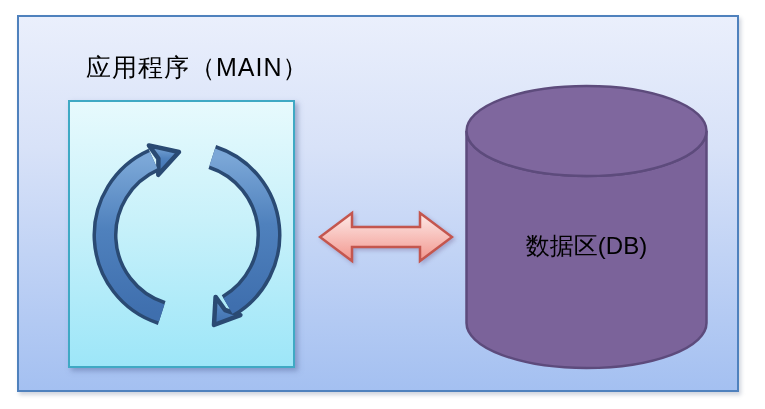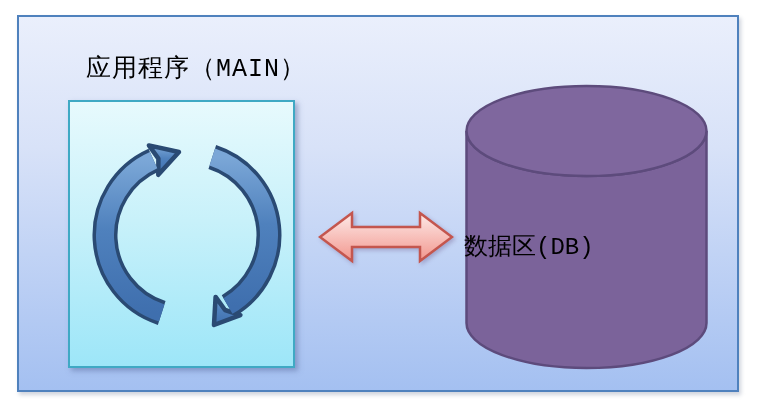--- a/index.html
+++ b/index.html
@@ -1,18 +1,18 @@
 <!DOCTYPE html>
 <html><head>
 <meta charset="utf-8">
 <style>
   html,body{margin:0;padding:0;background:#ffffff;}
   .stage{
     position:relative;width:765px;height:409px;background:#ffffff;overflow:hidden;
-    font-family:Liberation Mono, monospace;
+    font-family:Liberation Sans, sans-serif;
   }
   .frame{
     position:absolute;left:17px;top:15px;width:718px;height:373px;
     border:2px solid #4f81bd;
     background:linear-gradient(180deg,#eaeffc 0%,#d8e2f8 35%,#a4c0f1 100%);
     box-shadow:2px 3px 4px rgba(150,160,180,0.45);
   }
   .app-title{
     position:absolute;left:67px;top:34px;
     font-size:25px;color:#000000;letter-spacing:1px;white-space:nowrap;
@@ -27,21 +27,21 @@
   .link-arrow{
     position:absolute;left:299px;top:191px;width:136px;height:58px;
     filter:drop-shadow(2px 2px 2px rgba(110,90,140,0.40));
   }
   .db-cyl{
     position:absolute;left:445px;top:67px;width:245px;height:288px;
   }
   .db-cyl svg{position:absolute;left:0;top:0;width:100%;height:100%;}
   .db-label{
     position:absolute;left:0;top:146px;width:100%;
-    font-size:24px;color:#000000;white-space:nowrap;
+    text-align:center;font-size:24px;color:#000000;white-space:nowrap;
   }
 </style>
 </head>
 <body>
 
 <div class="stage">
   <div class="frame">
 
     <div class="app-title">应用程序（MAIN）</div>
 

